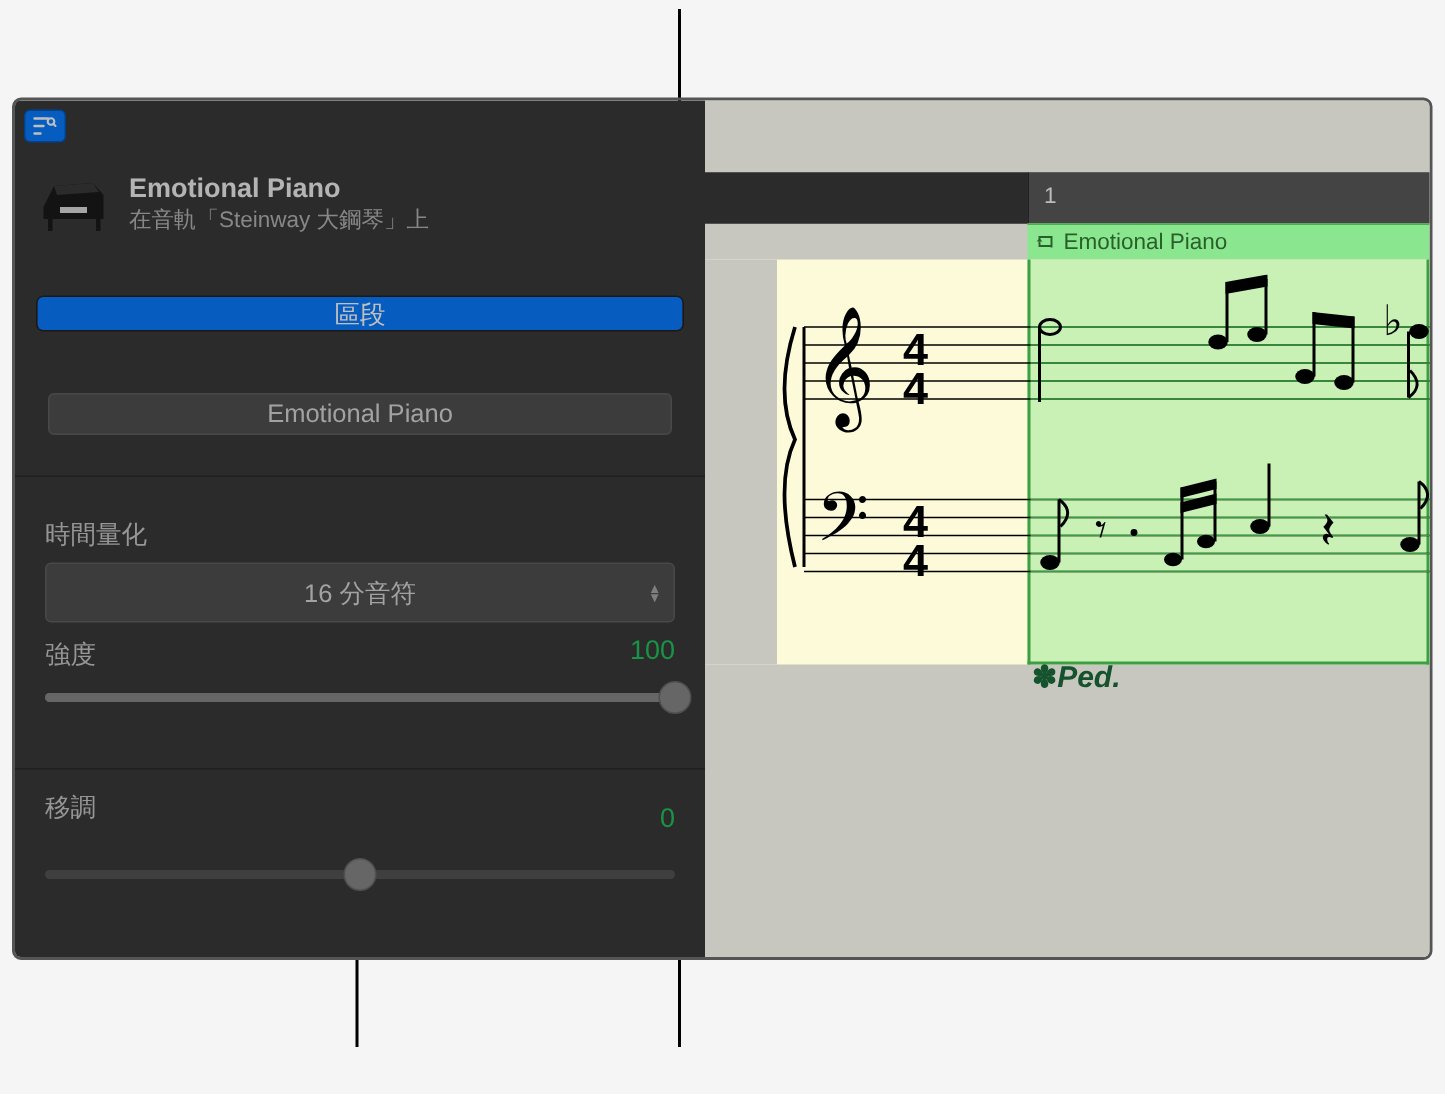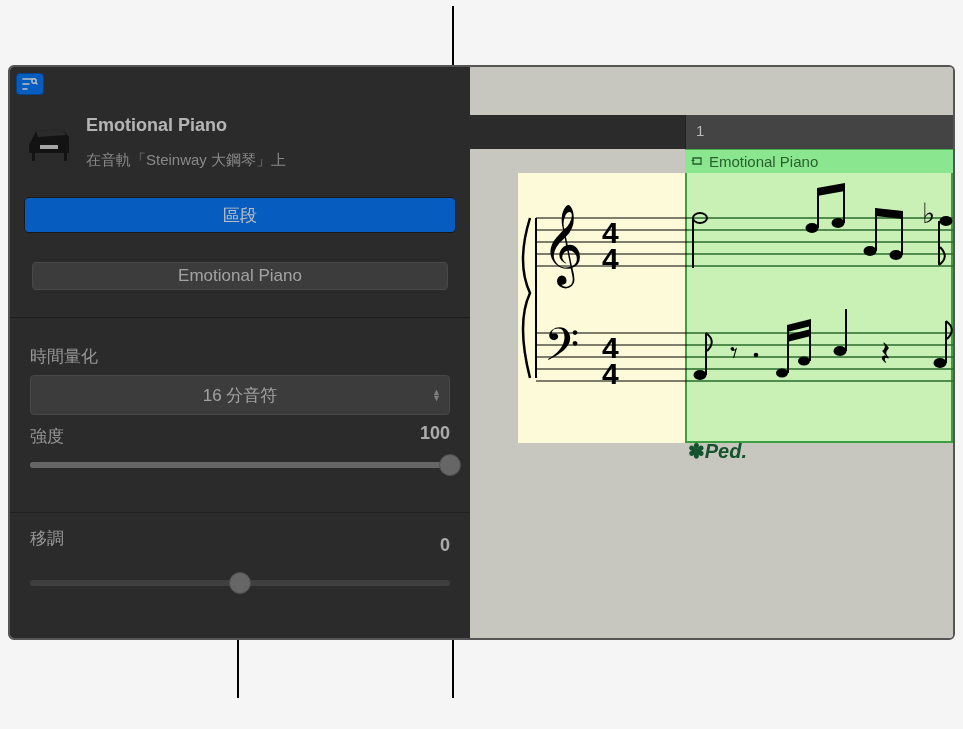--- a/index.html
+++ b/index.html
@@ -11,41 +11,41 @@
 .inspector { position: absolute; left: 0; top: 0; width: 460px; height: 100%; background: #3a3a3a; color: #e5e5e5; }
 .inspector-dim { position: absolute; inset: 0; background: rgba(0,0,0,0.25); pointer-events: none; }
 
 .filter-btn { position: absolute; top: 6px; left: 6px; width: 28px; height: 22px; background: #0a7cff; border: 1px solid #005bbf; border-radius: 4px; display: flex; align-items: center; justify-content: center; }
 .filter-btn svg { width: 16px; height: 14px; }
 
 .track-header { position: absolute; top: 48px; left: 14px; right: 14px; display: flex; align-items: center; gap: 12px; }
 .piano-icon { width: 50px; height: 40px; }
 .track-titles { flex: 1; }
 .track-name { font-size: 18px; font-weight: 600; color: #f0f0f0; }
-.track-sub { font-size: 15px; color: #b5b5b5; margin-top: 15px; }
-
-.seg-tabs { position: absolute; top: 130px; left: 14px; right: 14px; height: 36px; display: flex; border-radius: 5px; overflow: hidden; background: #2e2e2e; border: 1px solid #222; }
+.track-sub { font-size: 15px; color: #b5b5b5; margin-top: 1px; }
+
+.seg-tabs { position: absolute; top: 130px; left: 14px; right: 14px; height: 24px; display: flex; border-radius: 5px; overflow: hidden; background: #2e2e2e; border: 1px solid #222; }
 .seg-tab { flex: 1; display: flex; align-items: center; justify-content: center; font-size: 17px; color: #ddd; }
 .seg-tab.active { background: #0a7cff; color: #fff; }
 
 .region-name-field { position: absolute; top: 195px; left: 22px; right: 22px; height: 28px; background: #505050; border: 1px solid #606060; border-radius: 4px; display: flex; align-items: center; justify-content: center; font-size: 17px; color: #d8d8d8; }
 
 .divider { position: absolute; left: 0; right: 0; height: 1px; background: #2a2a2a; }
 .div1 { top: 250px; }
 .div2 { top: 445px; }
 
 .section-label { position: absolute; left: 20px; font-size: 17px; color: #c8c8c8; }
 .lbl-quantize { top: 278px; }
 .lbl-strength { top: 358px; }
 .lbl-transpose { top: 460px; }
 
 .popup { position: absolute; left: 20px; right: 20px; top: 308px; height: 40px; background: #505050; border: 1px solid #606060; border-radius: 4px; display: flex; align-items: center; justify-content: center; font-size: 17px; color: #d8d8d8; }
 .popup-arrows { position: absolute; right: 8px; top: 50%; transform: translateY(-50%); display: flex; flex-direction: column; line-height: 6px; font-size: 9px; color: #aaa; }
 
-.value-right { position: absolute; right: 20px; font-size: 18px; font-weight: 700; color: #e5e5e5; }
+.value-right { position: absolute; right: 20px; font-size: 18px; font-weight: 400; color: #22c55e; }
 .val-strength { top: 356px; }
 .val-transpose { top: 468px; }
 
 .slider-track { position: absolute; left: 20px; right: 20px; height: 6px; background: #555; border-radius: 3px; }
 .slider-track.s1 { top: 395px; }
 .slider-track.s2 { top: 513px; }
 .slider-fill { position: absolute; left: 0; height: 100%; background: #888; border-radius: 3px; }
 .slider-knob { position: absolute; top: 50%; width: 22px; height: 22px; background: #888; border-radius: 50%; transform: translate(-50%,-50%); border: 1px solid #6a6a6a; }
 
 

